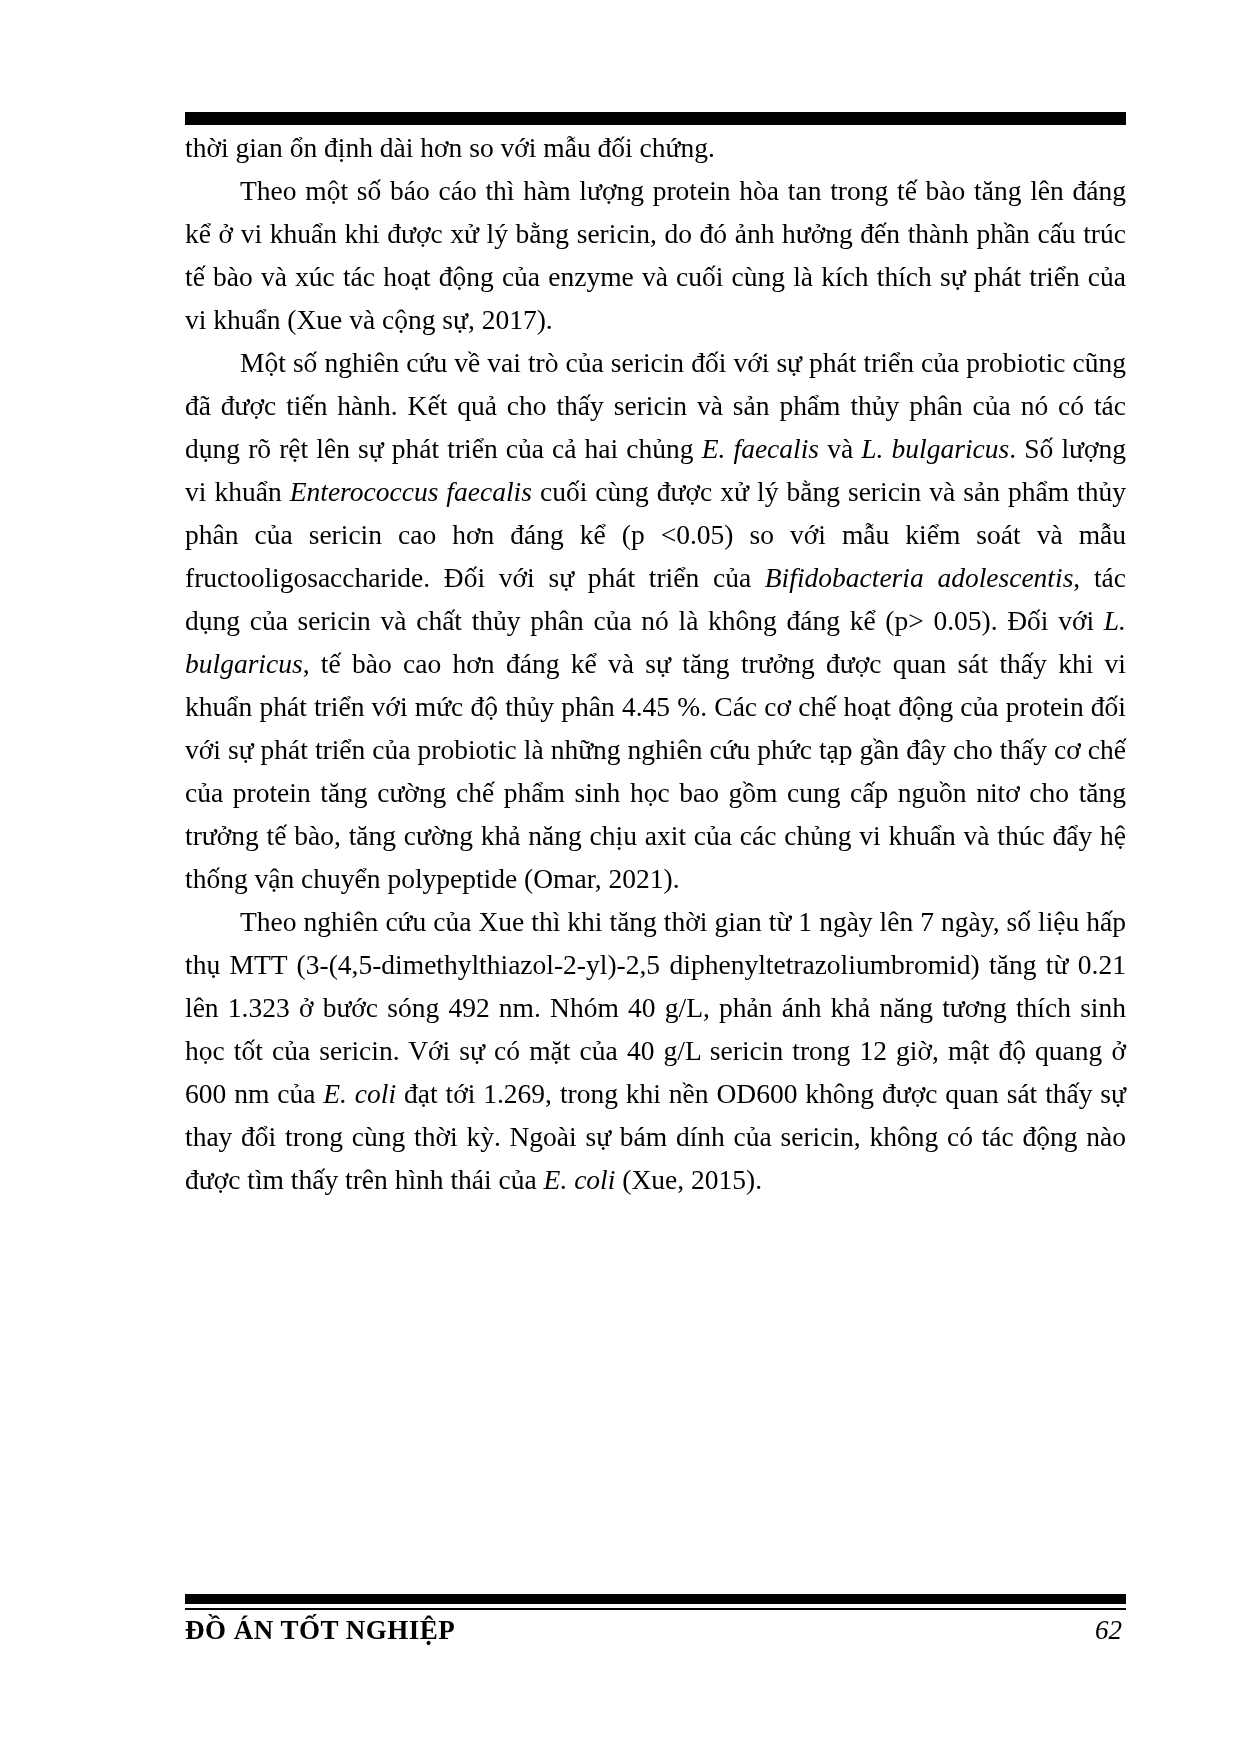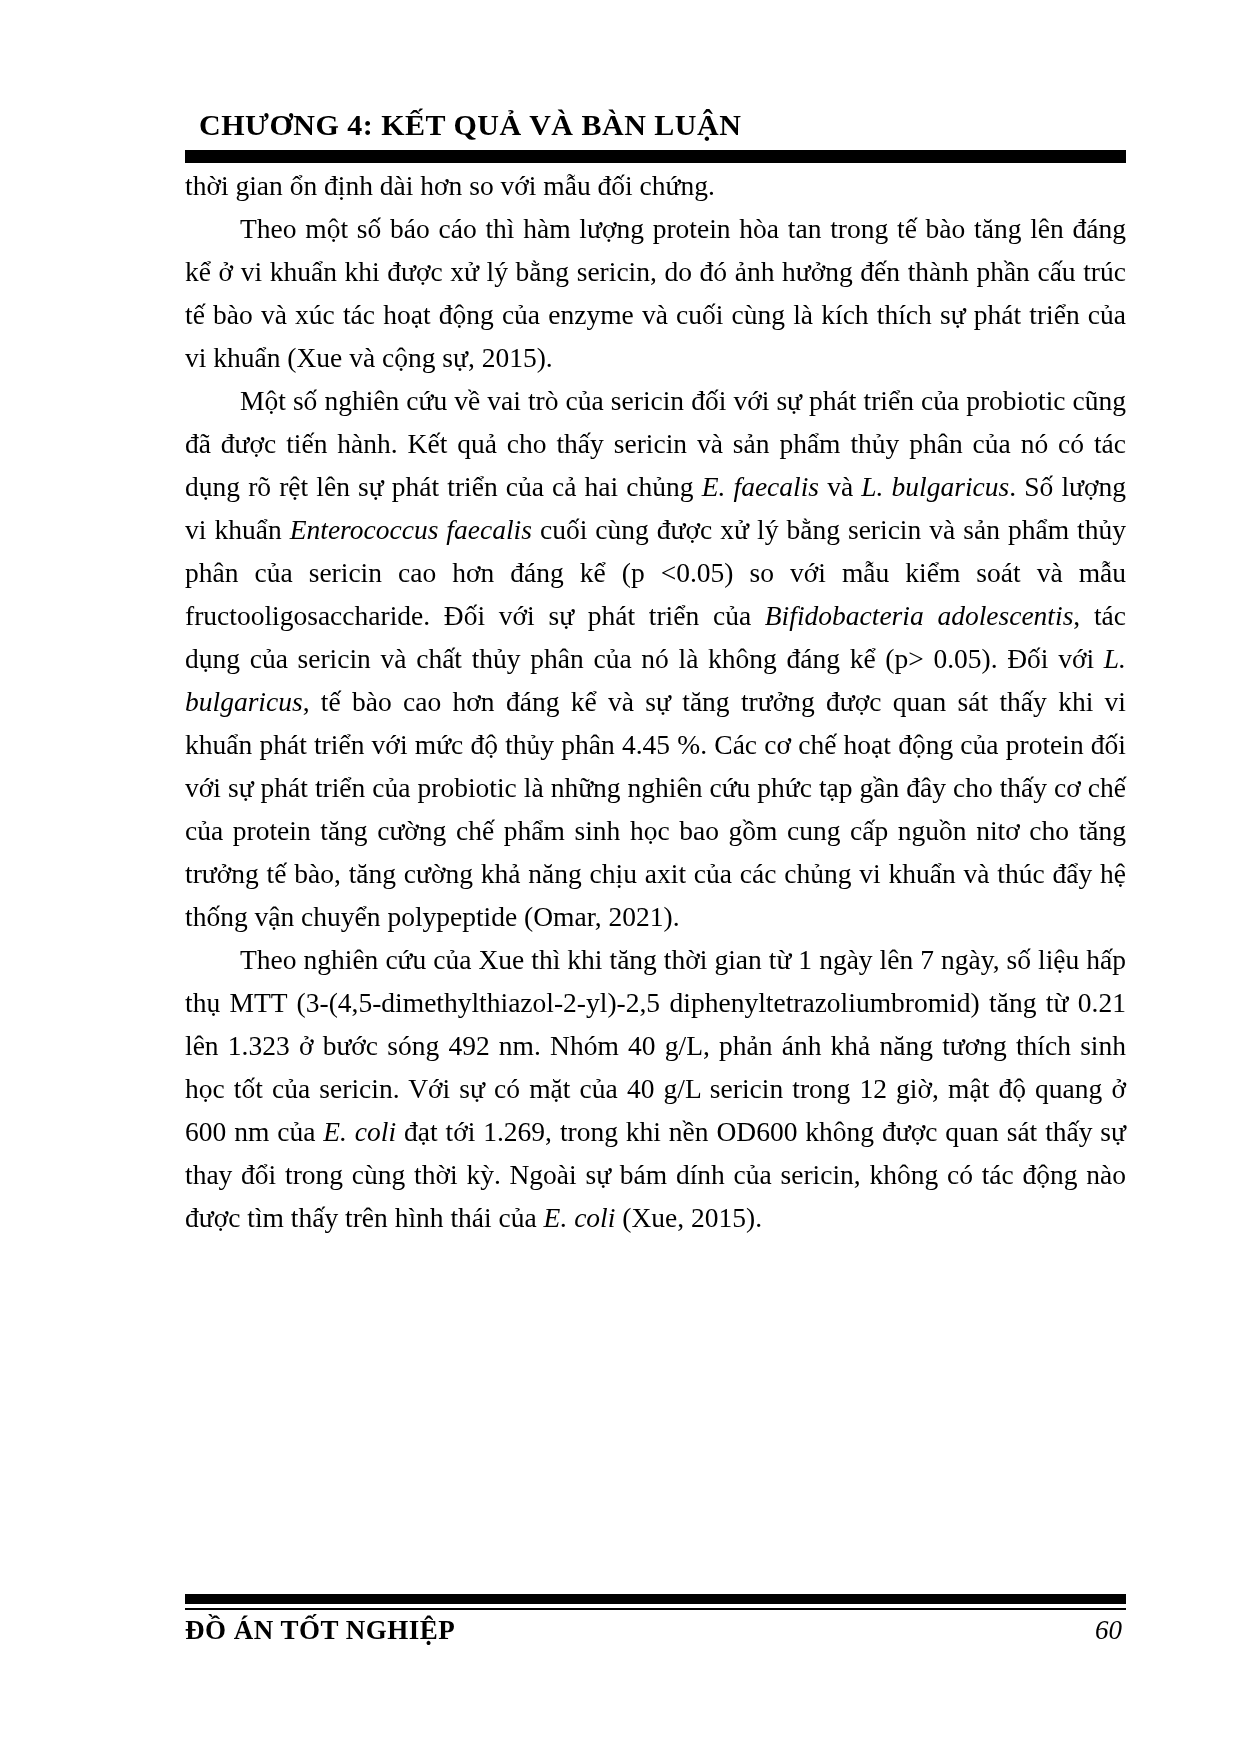--- a/index.html
+++ b/index.html
@@ -78,30 +78,29 @@
     font-style: italic;
     font-weight: normal;
     padding-right: 4px;
   }
 </style>
 </head>
 <body>
 
 <div class="page">
   <div class="content">
-    <h1 class="chapter-title">CHƯƠNG 4: KẾT QUẢ VÀ BÀN LUẬN</h1>
     <div class="title-rule"></div>
     <div class="body-text">
         <p class="para"><span>thời gian ổn định dài hơn so với mẫu đối chứng.</span></p>
-        <p class="para indent"><span>Theo một số báo cáo thì hàm lượng protein hòa tan trong tế bào tăng lên đáng kể ở vi khuẩn khi được xử lý bằng sericin, do đó ảnh hưởng đến thành phần cấu trúc tế bào và xúc tác hoạt động của enzyme và cuối cùng là kích thích sự phát triển của vi khuẩn (Xue và cộng sự, 2015).</span></p>
+        <p class="para indent"><span>Theo một số báo cáo thì hàm lượng protein hòa tan trong tế bào tăng lên đáng kể ở vi khuẩn khi được xử lý bằng sericin, do đó ảnh hưởng đến thành phần cấu trúc tế bào và xúc tác hoạt động của enzyme và cuối cùng là kích thích sự phát triển của vi khuẩn (Xue và cộng sự, 2017).</span></p>
         <p class="para indent"><span>Một số nghiên cứu về vai trò của sericin đối với sự phát triển của probiotic cũng đã được tiến hành. Kết quả cho thấy sericin và sản phẩm thủy phân của nó có tác dụng rõ rệt lên sự phát triển của cả hai chủng </span><i>E. faecalis</i><span> và </span><i>L. bulgaricus</i><span>. Số lượng vi khuẩn </span><i>Enterococcus faecalis</i><span> cuối cùng được xử lý bằng sericin và sản phẩm thủy phân của sericin cao hơn đáng kể (p &lt;0.05) so với mẫu kiểm soát và mẫu fructooligosaccharide. Đối với sự phát triển của </span><i>Bifidobacteria adolescentis</i><span>, tác dụng của sericin và chất thủy phân của nó là không đáng kể (p&gt; 0.05). Đối với </span><i>L. bulgaricus</i><span>, tế bào cao hơn đáng kể và sự tăng trưởng được quan sát thấy khi vi khuẩn phát triển với mức độ thủy phân 4.45 %. Các cơ chế hoạt động của protein đối với sự phát triển của probiotic là những nghiên cứu phức tạp gần đây cho thấy cơ chế của protein tăng cường chế phẩm sinh học bao gồm cung cấp nguồn nitơ cho tăng trưởng tế bào, tăng cường khả năng chịu axit của các chủng vi khuẩn và thúc đẩy hệ thống vận chuyển polypeptide (Omar, 2021).</span></p>
         <p class="para indent"><span>Theo nghiên cứu của Xue thì khi tăng thời gian từ 1 ngày lên 7 ngày, số liệu hấp thụ MTT (3-(4,5-dimethylthiazol-2-yl)-2,5 diphenyltetrazoliumbromid) tăng từ 0.21 lên 1.323 ở bước sóng 492 nm. Nhóm 40 g/L, phản ánh khả năng tương thích sinh học tốt của sericin. Với sự có mặt của 40 g/L sericin trong 12 giờ, mật độ quang ở 600 nm của </span><i>E. coli</i><span> đạt tới 1.269, trong khi nền OD600 không được quan sát thấy sự thay đổi trong cùng thời kỳ. Ngoài sự bám dính của sericin, không có tác động nào được tìm thấy trên hình thái của </span><i>E. coli</i><span> (Xue, 2015).</span></p>
       </div>
   </div>
 
   <div class="footer">
     <div class="footer-rule"></div>
     <div class="footer-row">
       <span class="footer-label">ĐỒ ÁN TỐT NGHIỆP</span>
-      <span class="page-number">60</span>
+      <span class="page-number">62</span>
     </div>
   </div>
 </div>
 
 </body></html>

